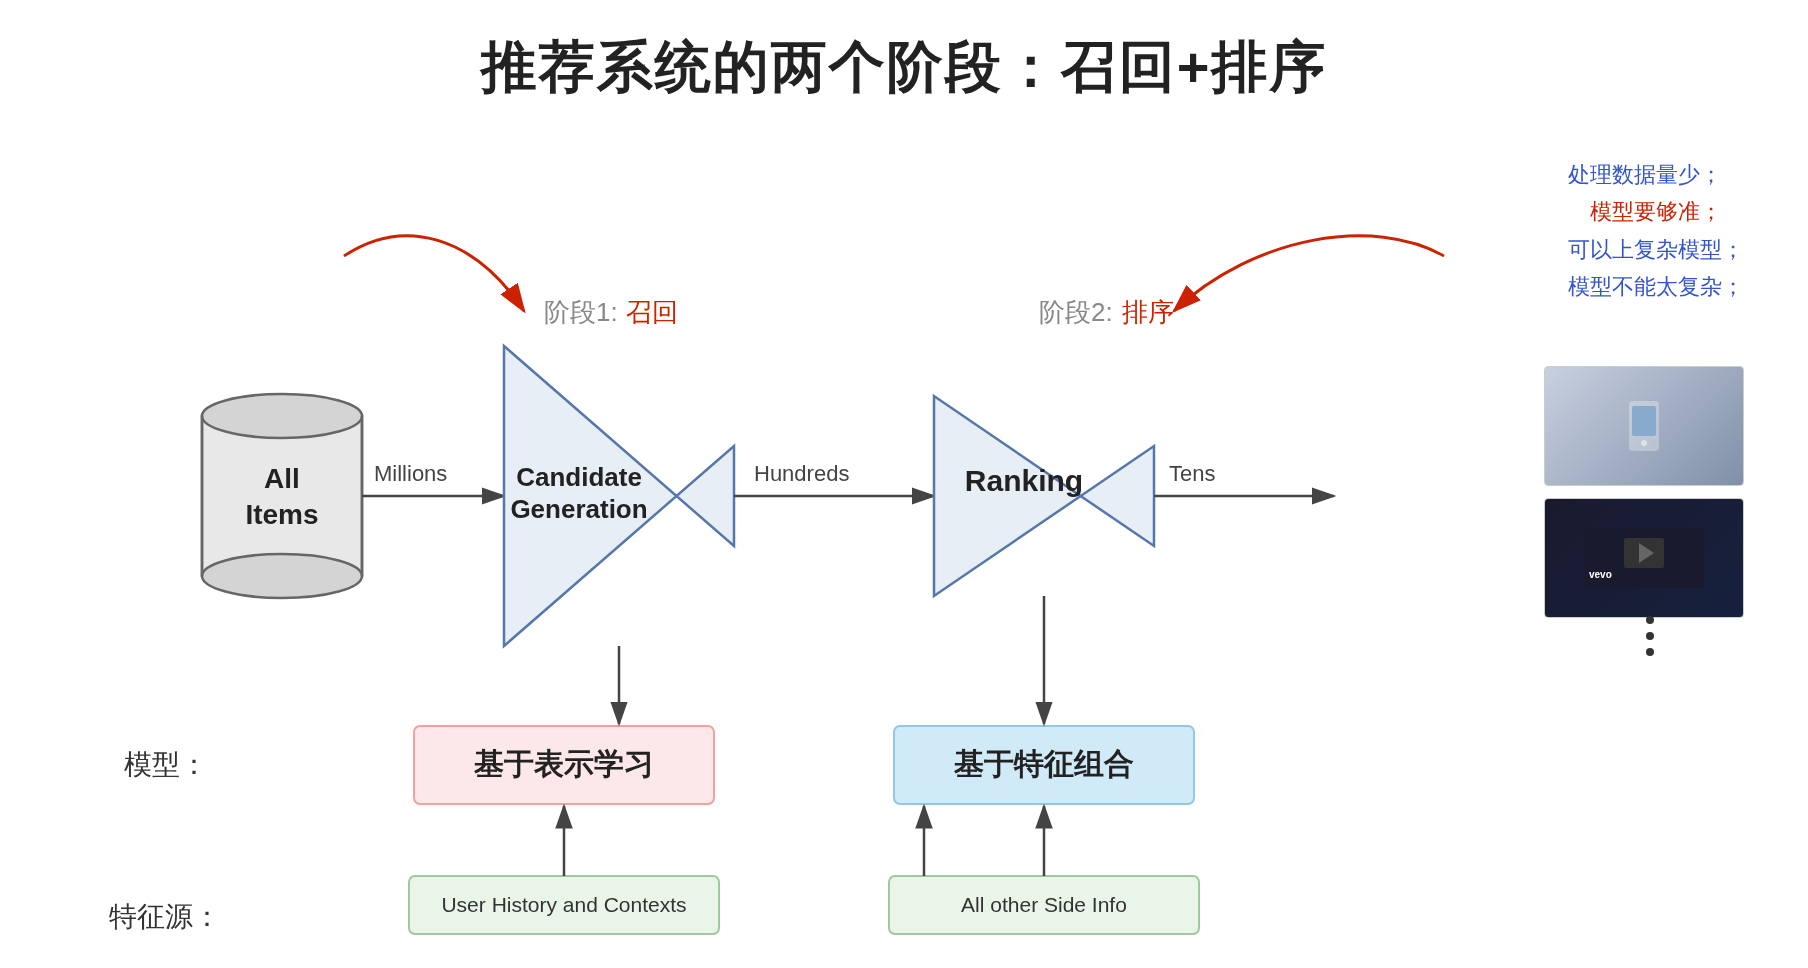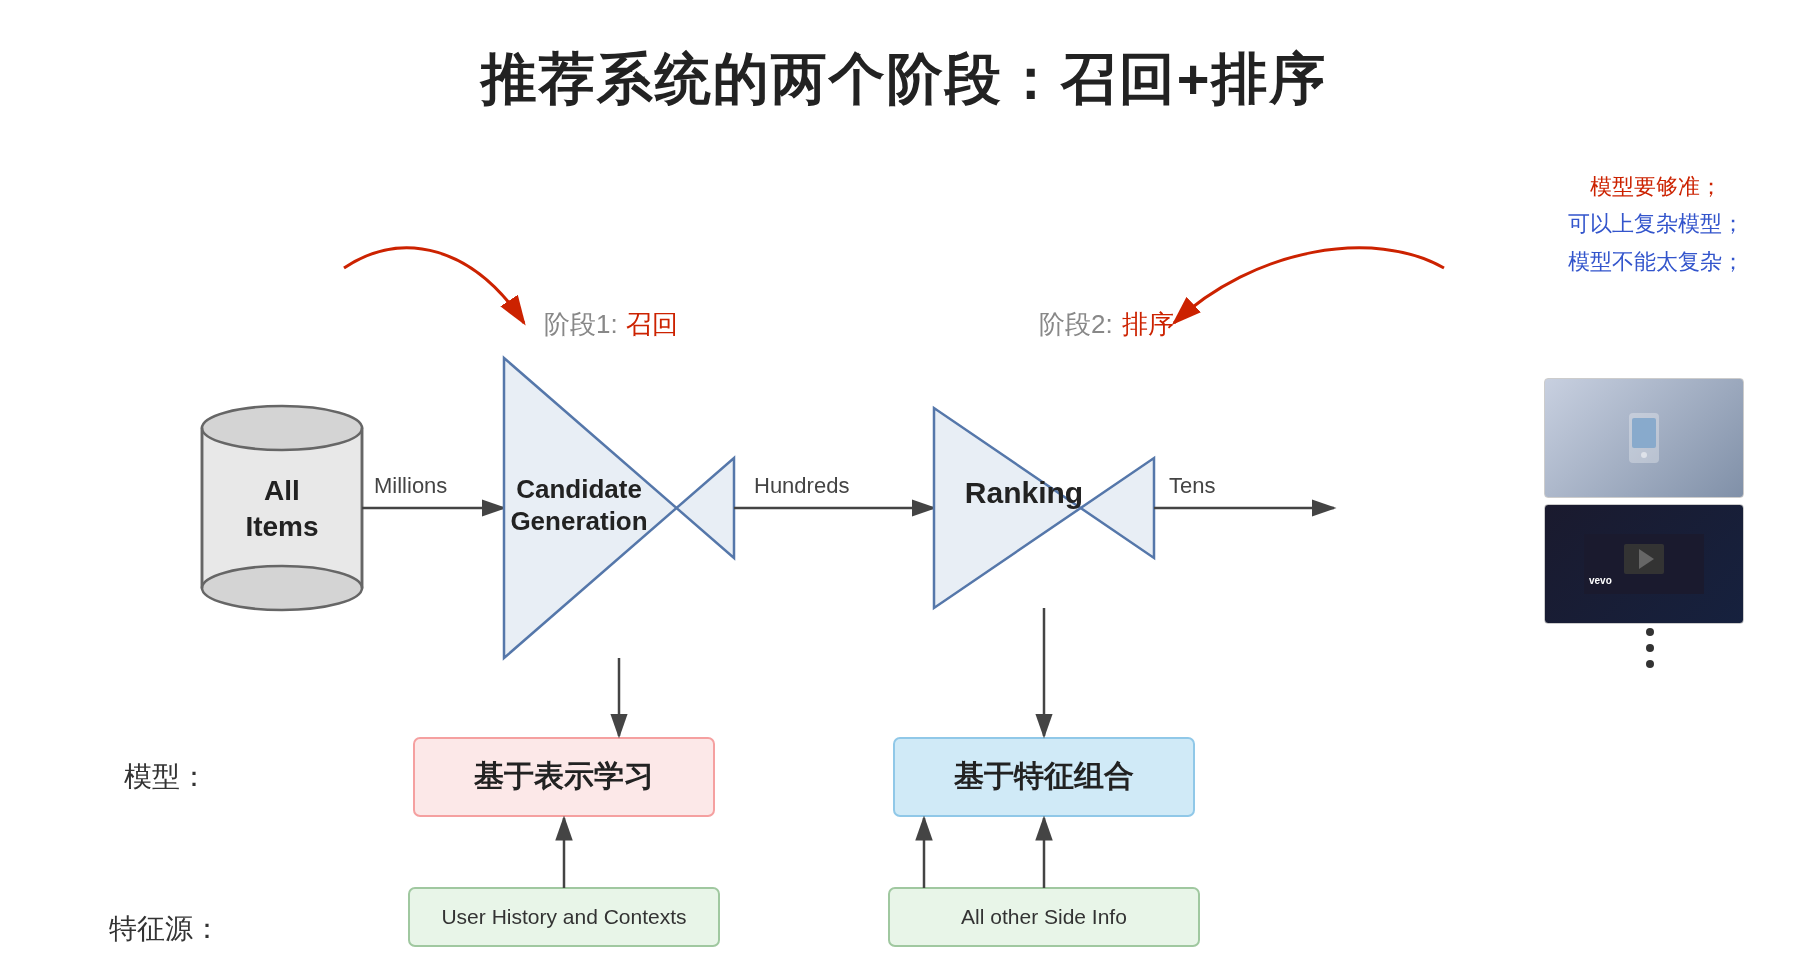--- a/index.html
+++ b/index.html
@@ -13,21 +13,21 @@
     }
 
     .page-container {
       width: 1808px;
       height: 968px;
       background: #fff;
       position: relative;
       display: flex;
       flex-direction: column;
       align-items: center;
-      padding: 32px 40px;
+      padding: 20px 40px;
     }
 
     .main-title {
       font-size: 56px;
       font-weight: bold;
       color: #222;
       margin-bottom: 30px;
       margin-top: 10px;
       letter-spacing: 2px;
     }
@@ -61,21 +61,21 @@
     }
     .right-annotation .red-text { color: #cc2200; text-align: center; }
 
     
     .thumbnails {
       position: absolute;
       top: 230px;
       right: 10px;
       display: flex;
       flex-direction: column;
-      gap: 6px;
+      gap: 12px;
     }
 
     .thumbnail-box {
       width: 200px;
       height: 120px;
       border: 1px solid #ccc;
       background: #888;
       border-radius: 4px;
       overflow: hidden;
       display: flex;
@@ -121,20 +121,21 @@
 </head>
 <body>
 
 <div class="page-container">
   <h1 class="main-title">推荐系统的两个阶段：召回+排序</h1>
 
   <div class="diagram-area">
 
 
     <div class="right-annotation">
+      <div>处理数据量少；</div>
       <div class="red-text">模型要够准；</div>
       <div>可以上复杂模型；</div>
       <div>模型不能太复杂；</div>
     </div>
 
     <div class="thumbnails">
       <div class="thumbnail-box thumbnail-phone">
         <svg width="80" height="60" viewBox="0 0 80 60">
           <rect x="25" y="5" width="30" height="50" rx="4" fill="#fff" opacity="0.3"></rect>
           <rect x="28" y="10" width="24" height="30" rx="2" fill="#88aacc"></rect>

